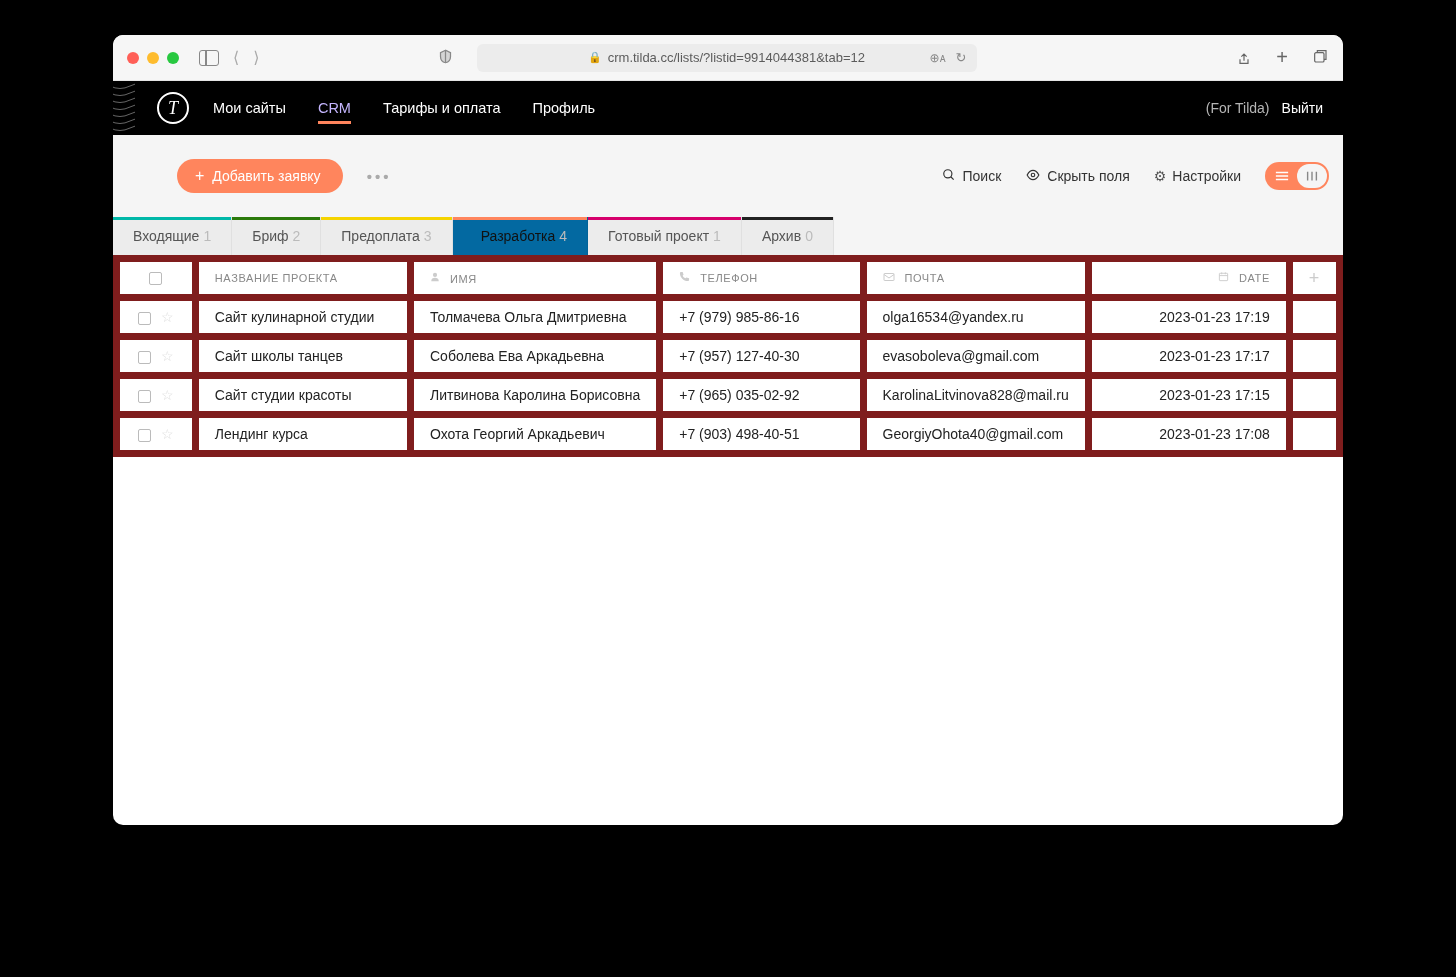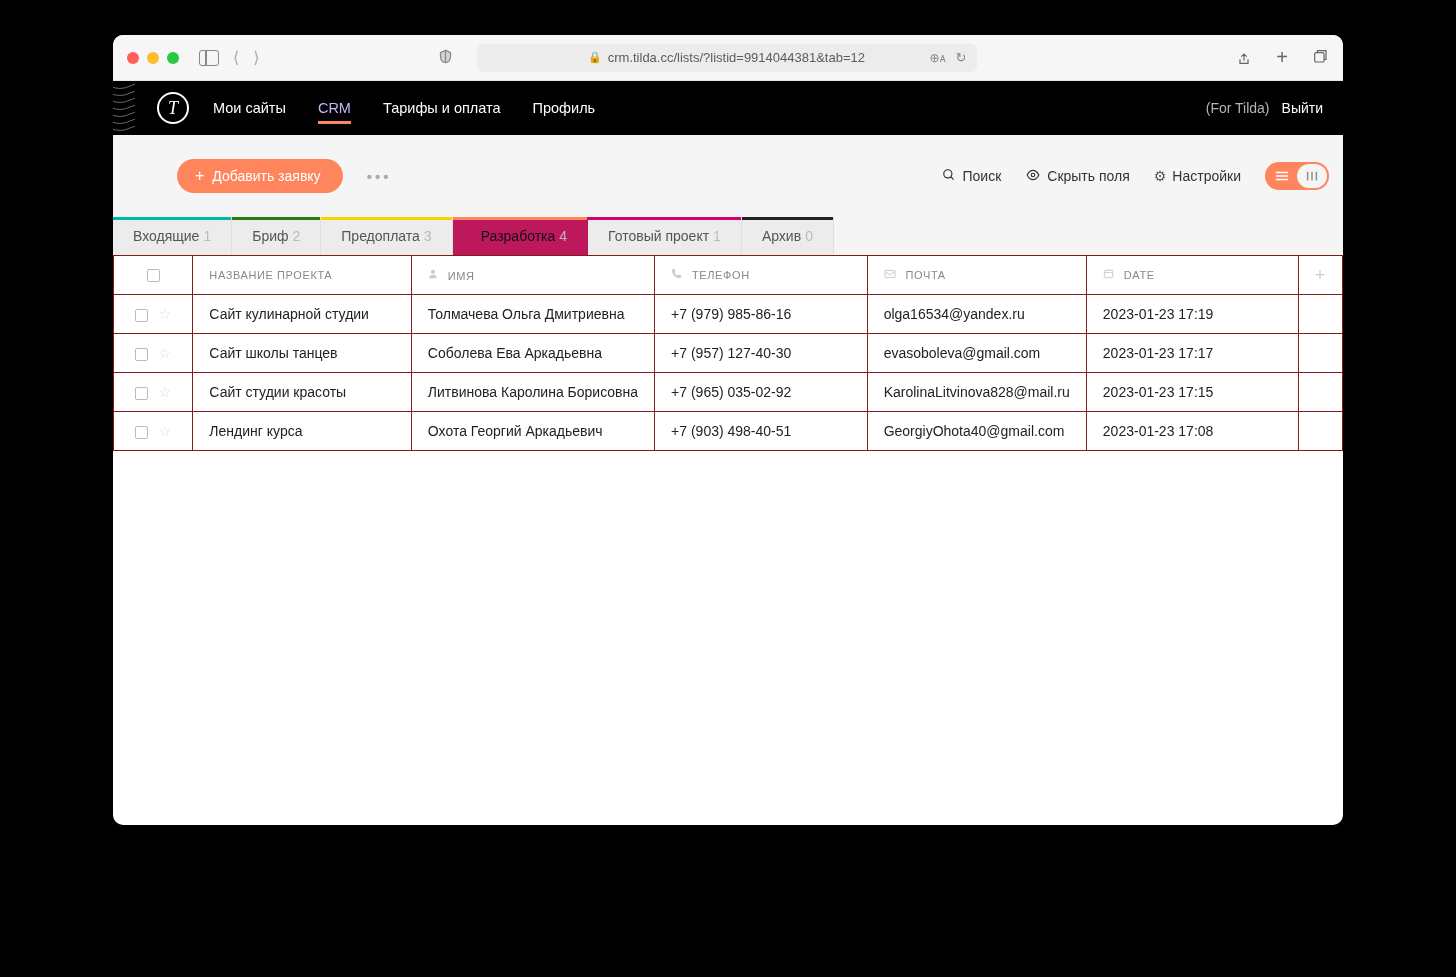--- a/index.html
+++ b/index.html
@@ -191,52 +191,52 @@
       top: 0; left: 0; right: 0;
       height: 3px;
     }
     .status-tab.c1::before { background: #00b8a8; }
     .status-tab.c2::before { background: #2b7a0b; }
     .status-tab.c3::before { background: #f5d400; }
     .status-tab.c4::before { background: #ff855d; }
     .status-tab.c5::before { background: #d6006c; }
     .status-tab.c6::before { background: #222; }
     .status-tab.active {
-      background: #be185d;
+      background: #0369a1;
       color: #111;
       padding-left: 28px;
     }
     .status-tab .count { color: #bbb; margin-left: 4px; }
     
     
     .table-wrap { flex: 1; overflow: auto; }
     table { width: 100%; border-collapse: collapse; }
     th, td {
-      border: 1px solid #7f1d1d;
+      border: 7px solid #7f1d1d;
       font-size: 14px;
       text-align: left;
       padding: 0 16px;
       height: 39px;
       white-space: nowrap;
     }
     th {
       background: #fff;
       font-weight: 400;
       color: #888;
       font-size: 11px;
       letter-spacing: 0.6px;
       text-transform: uppercase;
     }
     th .hdr-ico { margin-right: 6px; color: #ccc; font-size: 12px; }
     .col-check { width: 80px; text-align: center; }
     .col-name { width: 220px; }
     .col-person { width: 216px; }
     .col-phone { width: 216px; }
     .col-email { width: 216px; }
-    .col-date { width: 216px; }
+    .col-date { width: 216px; text-align: right; }
     .col-add { width: 40px; text-align: center; color: #ccc; font-size: 18px; }
     .checkbox {
       width: 13px; height: 13px;
       border: 1.5px solid #bbb;
       border-radius: 2px;
       display: inline-block;
       vertical-align: middle;
     }
     .star-ico { color: #ddd; margin-left: 10px; font-size: 14px; cursor: pointer; }
     td { color: #222; }

